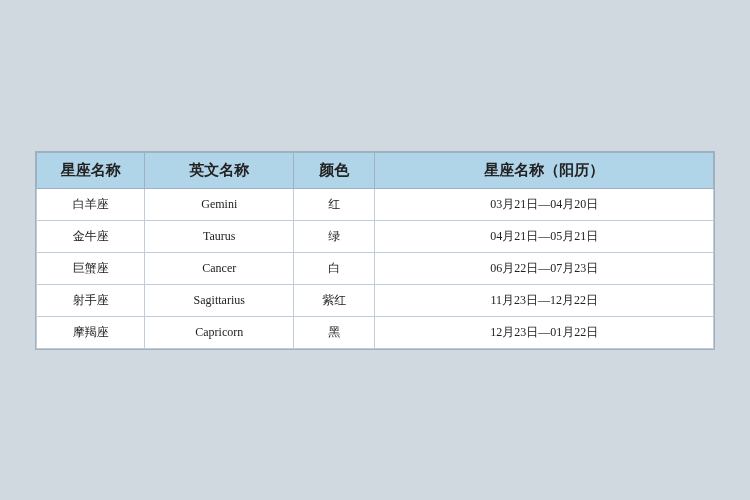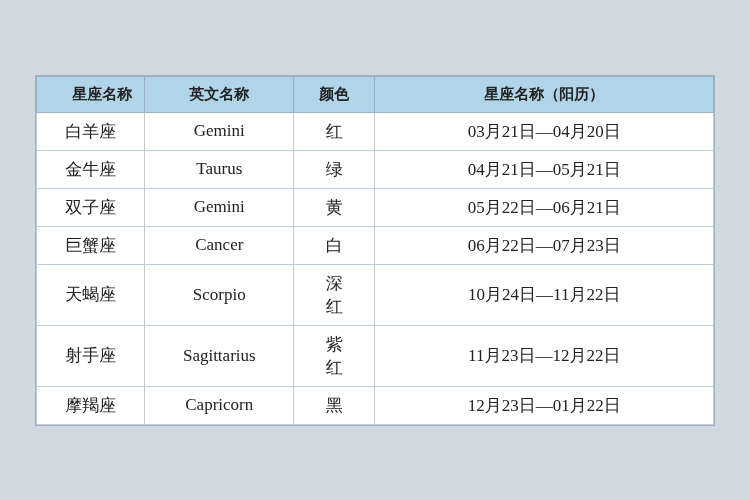--- a/index.html
+++ b/index.html
@@ -43,25 +43,25 @@
     }
 
     tbody tr {
       background-color: #ffffff;
     }
 
     tbody td {
       border: 1px solid #c0ccd8;
       padding: 7px 28px;
       text-align: center;
-      font-size: 17px;
+      font-size: 12px;
       color: #222;
     }
 
-    .col-zh { width: 16%; text-align: right; }
+    .col-zh { width: 16%; }
     .col-en { width: 22%; text-align: center; }
     .col-color { width: 12%; margin-top: 28px; }
     .col-date { width: 50%; }
   </style>
 </head>
 <body>
 
 <div class="table-container">
   <table>
     <thead>
@@ -79,36 +79,24 @@
           <td>红</td>
           <td>03月21日—04月20日</td>
         </tr>
         <tr>
           <td>金牛座</td>
           <td>Taurus</td>
           <td>绿</td>
           <td>04月21日—05月21日</td>
         </tr>
         <tr>
-          <td>双子座</td>
-          <td>Gemini</td>
-          <td>黄</td>
-          <td>05月22日—06月21日</td>
-        </tr>
-        <tr>
           <td>巨蟹座</td>
           <td>Cancer</td>
           <td>白</td>
           <td>06月22日—07月23日</td>
-        </tr>
-        <tr>
-          <td>天蝎座</td>
-          <td>Scorpio</td>
-          <td>深红</td>
-          <td>10月24日—11月22日</td>
         </tr>
         <tr>
           <td>射手座</td>
           <td>Sagittarius</td>
           <td>紫红</td>
           <td>11月23日—12月22日</td>
         </tr>
         <tr>
           <td>摩羯座</td>
           <td>Capricorn</td>

